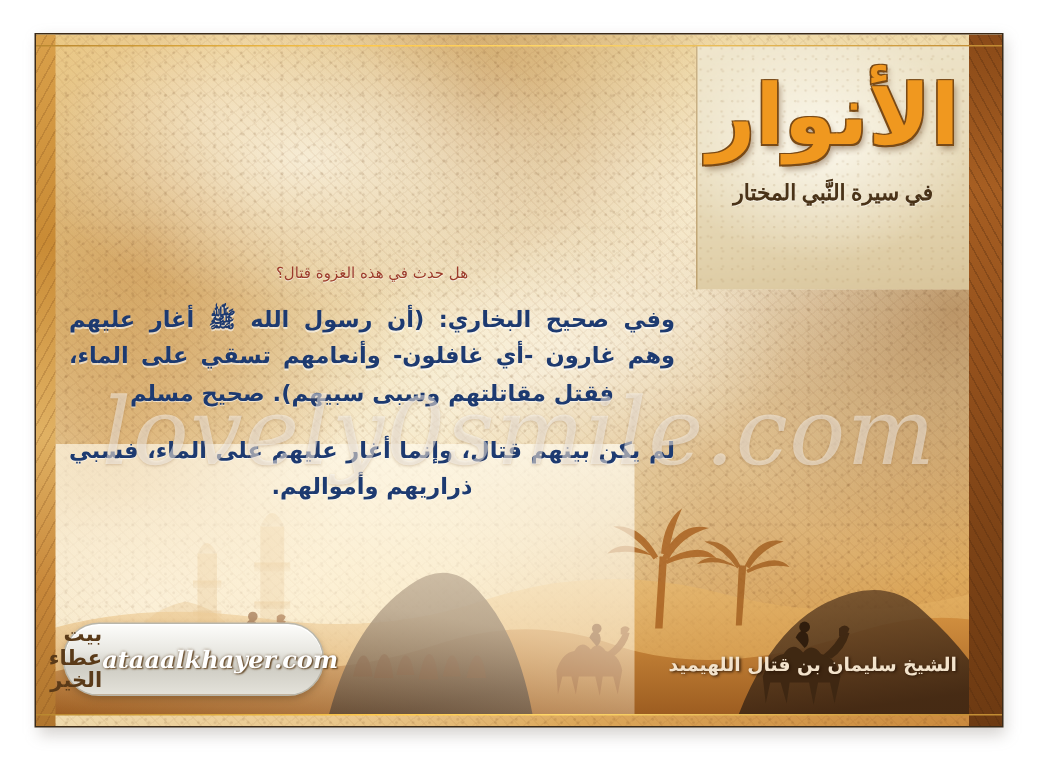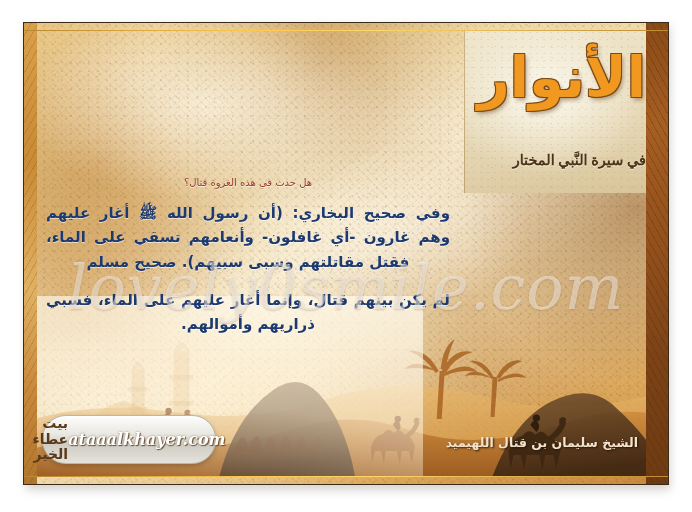--- a/index.html
+++ b/index.html
@@ -135,25 +135,24 @@
     top: 8px;
     width: 182px;
     height: 162px;
     z-index: 8;
     background:
       radial-gradient(ellipse 80% 70% at 45% 40%, rgba(255,253,245,0.85) 0%, rgba(255,253,245,0) 70%),
       linear-gradient(170deg, #efe6cd 0%, #e9ddbe 40%, #e2d2ad 72%, #d8c49a 100%);
     border-left: 1px solid rgba(160,120,60,0.45);
     display: flex;
     flex-direction: column;
-    align-items: flex-end;
+    align-items: center;
     justify-content: flex-start;
     padding-top: 18px;
     box-sizing: border-box;
-    gap: 32px;
   }
   .title-panel::after {
     content: "";
     position: absolute;
     inset: 0;
     opacity: 0.35;
     background-image:
       radial-gradient(circle at 30% 20%, rgba(150,110,60,0.45) 0.5px, rgba(0,0,0,0) 1px),
       radial-gradient(circle at 70% 65%, rgba(150,110,60,0.4) 0.5px, rgba(0,0,0,0) 1px);
     background-size: 7px 7px, 10px 10px;

